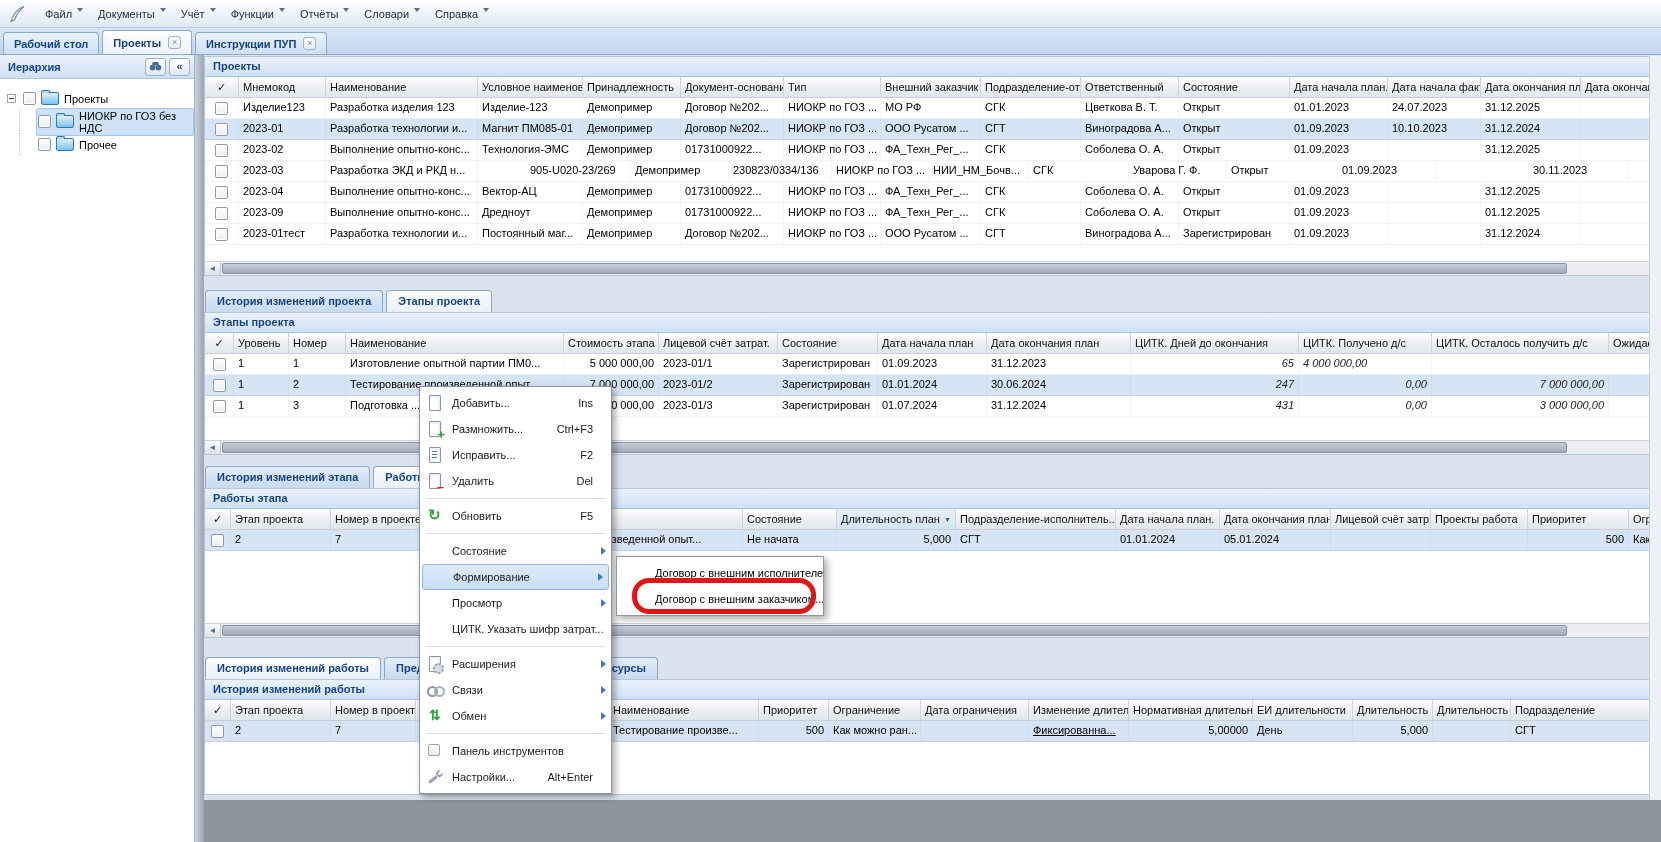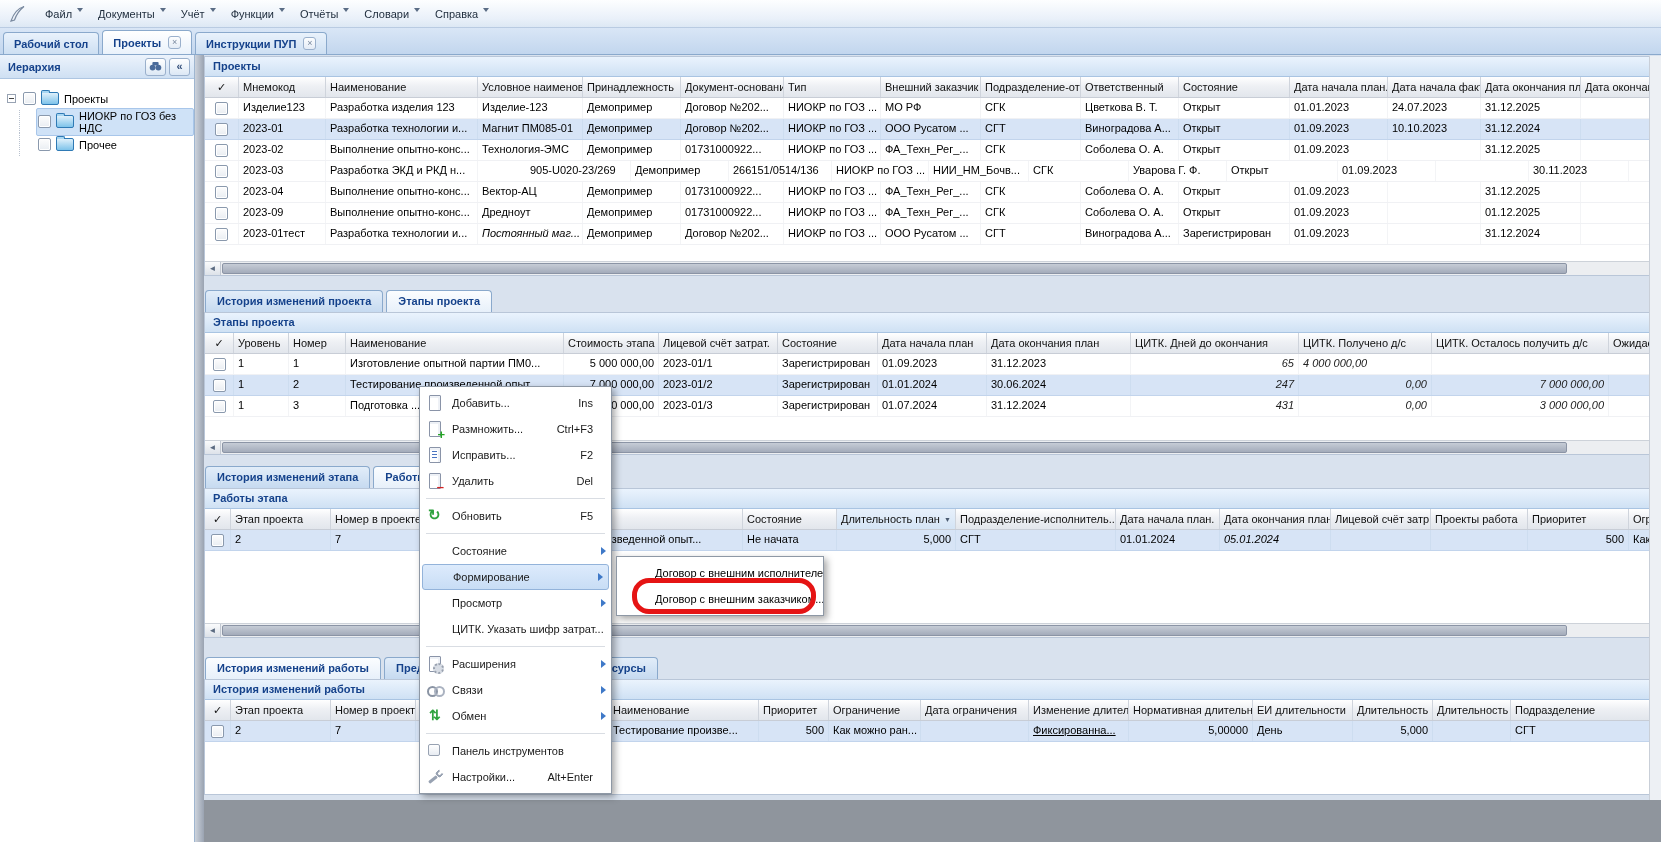--- a/index.html
+++ b/index.html
@@ -333,21 +333,21 @@
             <div class="g-c" style="width: 70px;"></div>
           </div>
           <div class="g-row">
             <div class="g-c g-cbcell" style="width: 34px;">
               <span class="cb"></span>
             </div>
             <div class="g-c" style="width: 87px;">2023-03</div>
             <div class="g-c" style="width: 152px;">Разработка ЭКД и РКД н...</div>
             <div class="g-c" style="width: 105px; margin-left: 48px;">905-U020-23/269</div>
             <div class="g-c" style="width: 98px;">Демопример</div>
-            <div class="g-c" style="width: 103px;">266151/0514/136</div>
+            <div class="g-c" style="width: 103px;">230823/0334/136</div>
             <div class="g-c" style="width: 97px;">НИОКР по ГОЗ ...</div>
             <div class="g-c" style="width: 100px;">НИИ_НМ_Бочв...</div>
             <div class="g-c" style="width: 100px;">СГК</div>
             <div class="g-c" style="width: 98px;">Уварова Г. Ф.</div>
             <div class="g-c" style="width: 111px;">Открыт</div>
             <div class="g-c" style="width: 98px;">01.09.2023</div>
             <div class="g-c" style="width: 93px;"></div>
             <div class="g-c" style="width: 100px;">30.11.2023</div>
             <div class="g-c" style="width: 70px;"></div>
           </div>
@@ -388,21 +388,21 @@
             <div class="g-c" style="width: 93px;"></div>
             <div class="g-c" style="width: 100px;">01.12.2025</div>
             <div class="g-c" style="width: 70px;"></div>
           </div>
           <div class="g-row">
             <div class="g-c g-cbcell" style="width: 34px;">
               <span class="cb"></span>
             </div>
             <div class="g-c" style="width: 87px;">2023-01тест</div>
             <div class="g-c" style="width: 152px;">Разработка технологии и...</div>
-            <div class="g-c" style="width: 105px; font-style: italic;">Постоянный маг...</div>
+            <div class="g-c" style="width: 105px;">Постоянный маг...</div>
             <div class="g-c" style="width: 98px;">Демопример</div>
             <div class="g-c" style="width: 103px;">Договор №202...</div>
             <div class="g-c" style="width: 97px;">НИОКР по ГОЗ ...</div>
             <div class="g-c" style="width: 100px;">ООО Русатом ...</div>
             <div class="g-c" style="width: 100px;">СГТ</div>
             <div class="g-c" style="width: 98px;">Виноградова А...</div>
             <div class="g-c" style="width: 111px;">Зарегистрирован</div>
             <div class="g-c" style="width: 98px;">01.09.2023</div>
             <div class="g-c" style="width: 93px;"></div>
             <div class="g-c" style="width: 100px;">31.12.2024</div>
@@ -574,21 +574,21 @@
             <div class="g-c g-cbcell" style="width: 26px;">
               <span class="cb"></span>
             </div>
             <div class="g-c" style="width: 100px;">2</div>
             <div class="g-c" style="width: 178px;">7</div>
             <div class="g-c" style="width: 234px;">Тестирование произведенной опыт...</div>
             <div class="g-c" style="width: 94px;">Не начата</div>
             <div class="g-c" style="width: 119px; text-align: right;">5,000</div>
             <div class="g-c" style="width: 160px;">СГТ</div>
             <div class="g-c" style="width: 104px;">01.01.2024</div>
-            <div class="g-c" style="width: 111px; font-style: italic;">05.01.2024</div>
+            <div class="g-c" style="width: 111px;">05.01.2024</div>
             <div class="g-c" style="width: 100px;"></div>
             <div class="g-c" style="width: 97px;"></div>
             <div class="g-c" style="width: 101px; text-align: right;">500</div>
             <div class="g-c" style="width: 22px;">Как можно ран...</div>
           </div>
         </div>
       <div class="hscroll">
           <span class="hs-btn">◄</span>
           <span class="hs-thumb"></span>
         </div>

